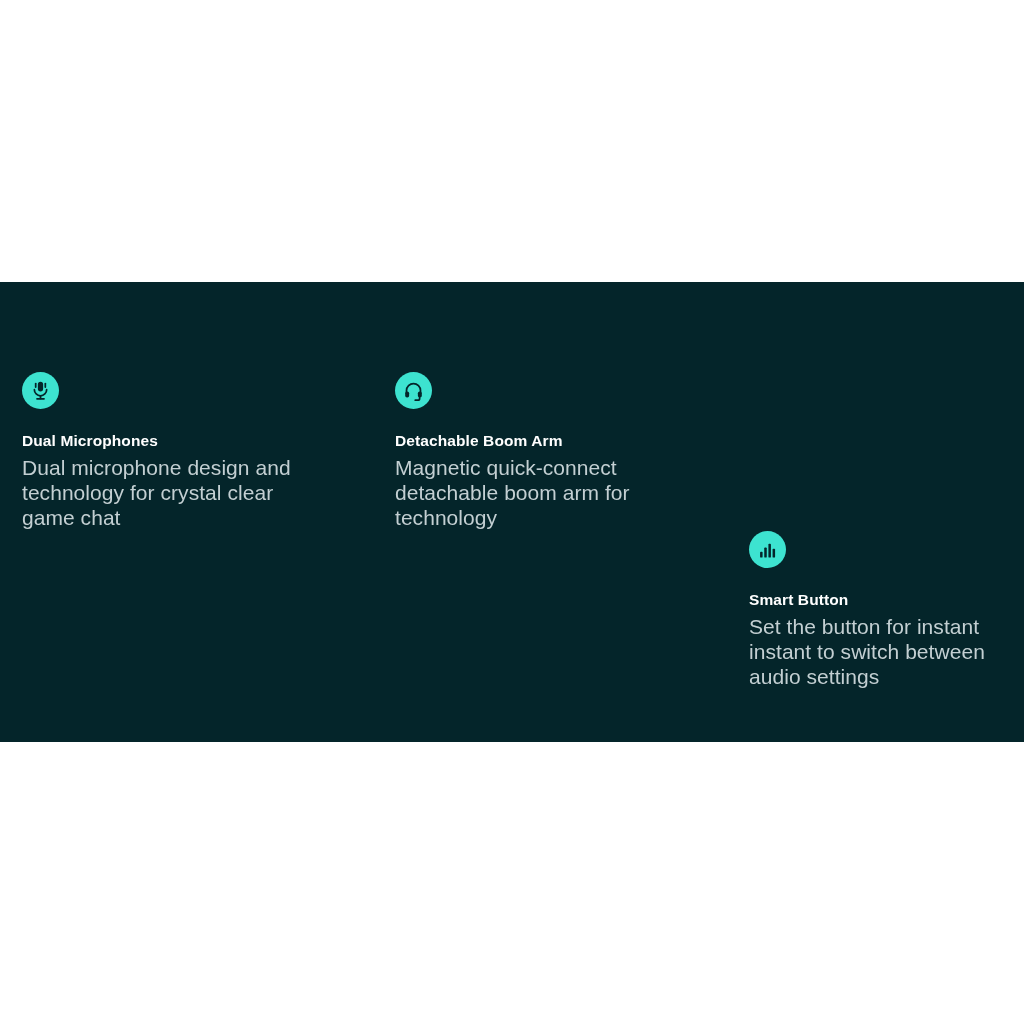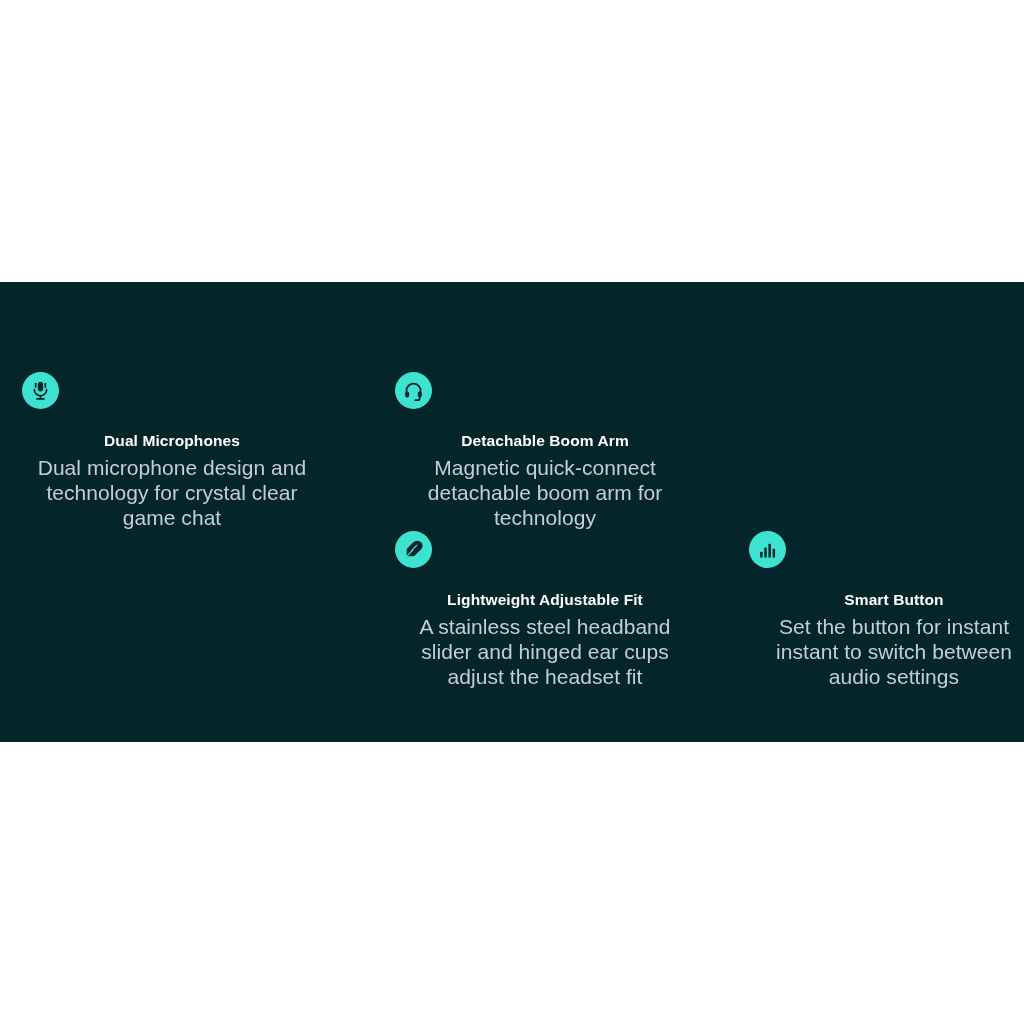--- a/index.html
+++ b/index.html
@@ -30,21 +30,20 @@
     background: #04252a;
     box-sizing: border-box;
   }
 
   .feature-grid {
     position: absolute;
     left: 0;
     top: 0;
     width: 1024px;
     height: 556px;
-    text-align: center;
   }
 
   .feature-item {
     position: absolute;
     width: 300px;
   }
 
   
   .col-1 { left: 22px; }
   .col-2 { left: 395px; }
@@ -117,31 +116,20 @@
             <path d="M4 14v-2a8 8 0 0 1 16 0v2"></path>
             <rect x="2.5" y="13" width="4.5" height="7" rx="2" fill="#04252a" stroke="none"></rect>
             <rect x="17" y="13" width="4.5" height="7" rx="2" fill="#04252a" stroke="none"></rect>
             <path d="M19 20v1a2 2 0 0 1-2 2h-3"></path>
           </svg>
         </div>
         <h3 class="feature-title">Detachable Boom Arm</h3>
         <p class="feature-desc">Magnetic quick-connect detachable boom arm for technology</p>
       </div>
 
-      <div class="feature-item col-2 row-2">
-        <div class="icon-badge">
-          <svg width="21" height="21" viewBox="0 0 24 24" fill="none" stroke="#04252a" stroke-width="2" stroke-linecap="round" stroke-linejoin="round">
-            <path d="M20.2 4.3a5.5 5.5 0 0 0-7.8 0L5 11.7V19h7.3l7.4-7.4a5.5 5.5 0 0 0 .5-7.3z" fill="#04252a" stroke="#04252a" stroke-width="1.6"></path>
-            <line x1="3" y1="21" x2="11" y2="13" stroke="#3de3d0" stroke-width="1.6"></line>
-            <line x1="16" y1="7" x2="10" y2="13" stroke="#3de3d0" stroke-width="1.4"></line>
-          </svg>
-        </div>
-        <h3 class="feature-title">Lightweight Adjustable Fit</h3>
-        <p class="feature-desc">A stainless steel headband slider and hinged ear cups adjust the headset fit</p>
-      </div>
 
       <div class="feature-item col-3 row-2">
         <div class="icon-badge">
           <svg width="20" height="20" viewBox="0 0 24 24" fill="#04252a" stroke="none">
             <rect x="2.5" y="14" width="3" height="7" rx="1"></rect>
             <rect x="7.5" y="9" width="3" height="12" rx="1"></rect>
             <rect x="12.5" y="4.5" width="3" height="16.5" rx="1"></rect>
             <rect x="17.5" y="10.5" width="3" height="10.5" rx="1"></rect>
           </svg>
         </div>

